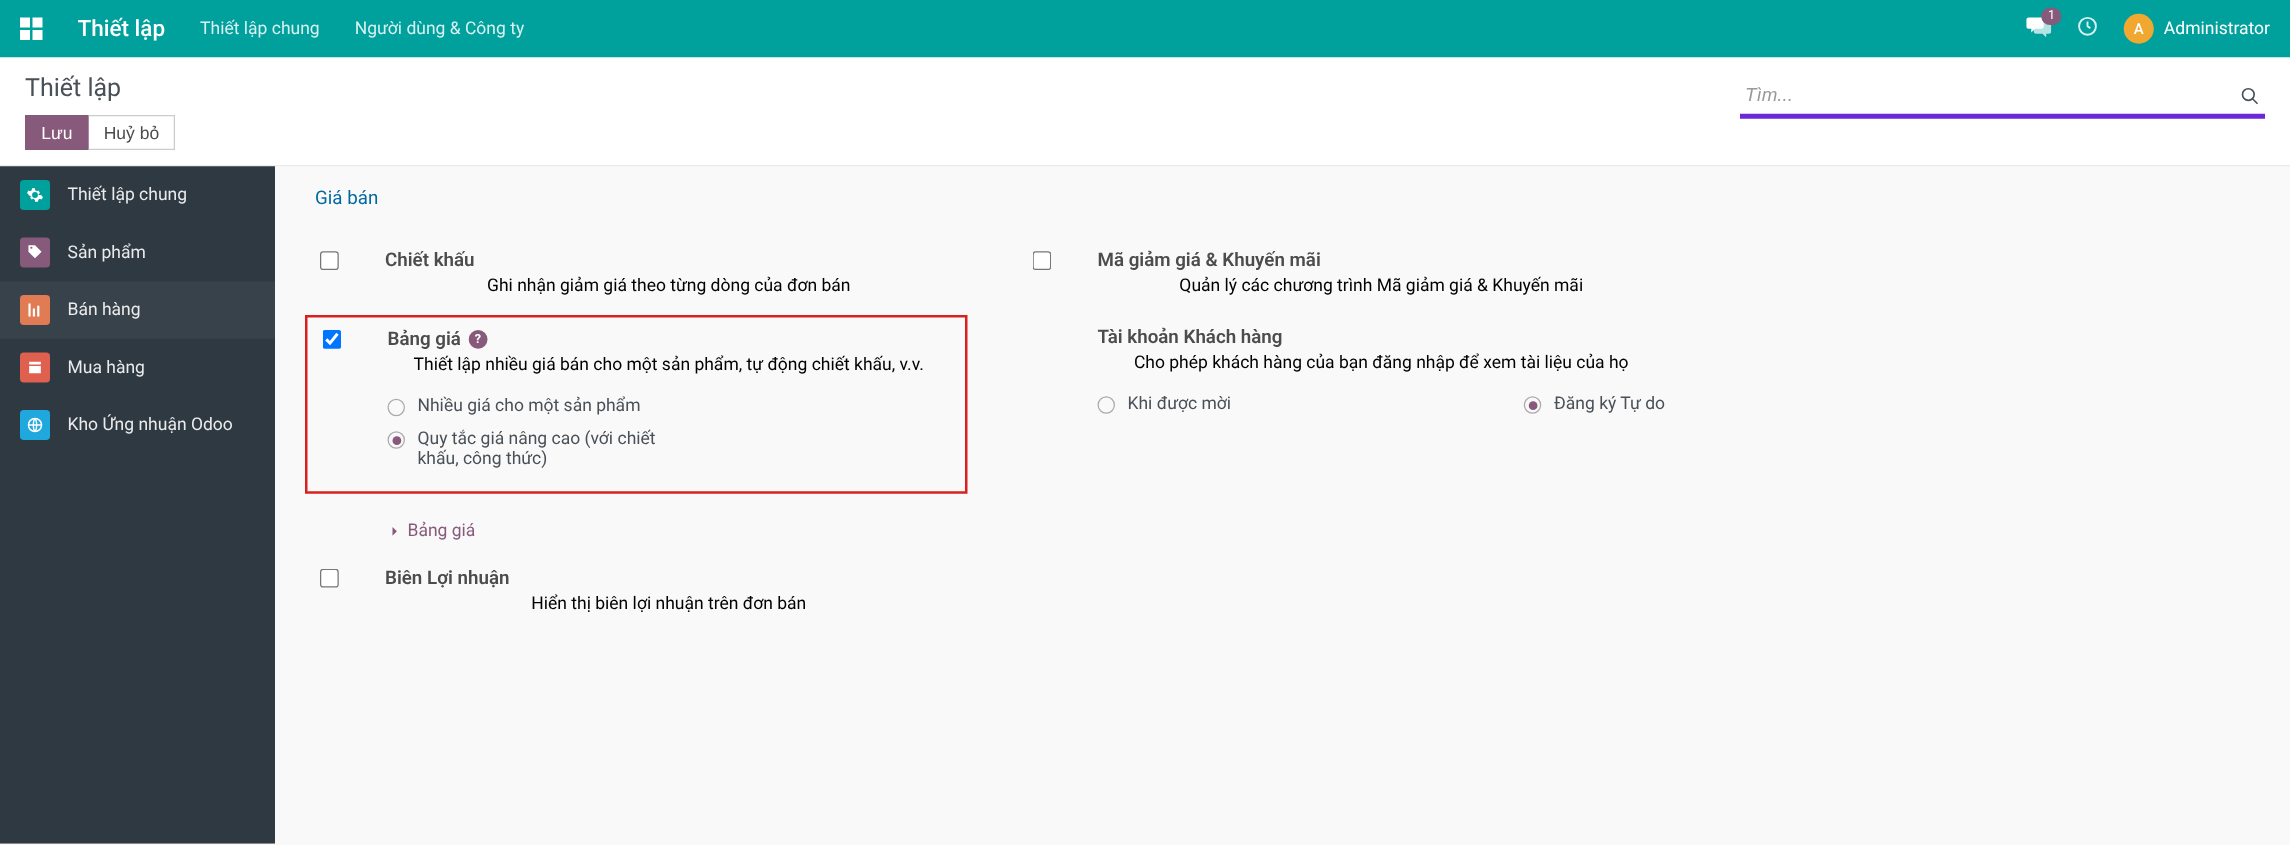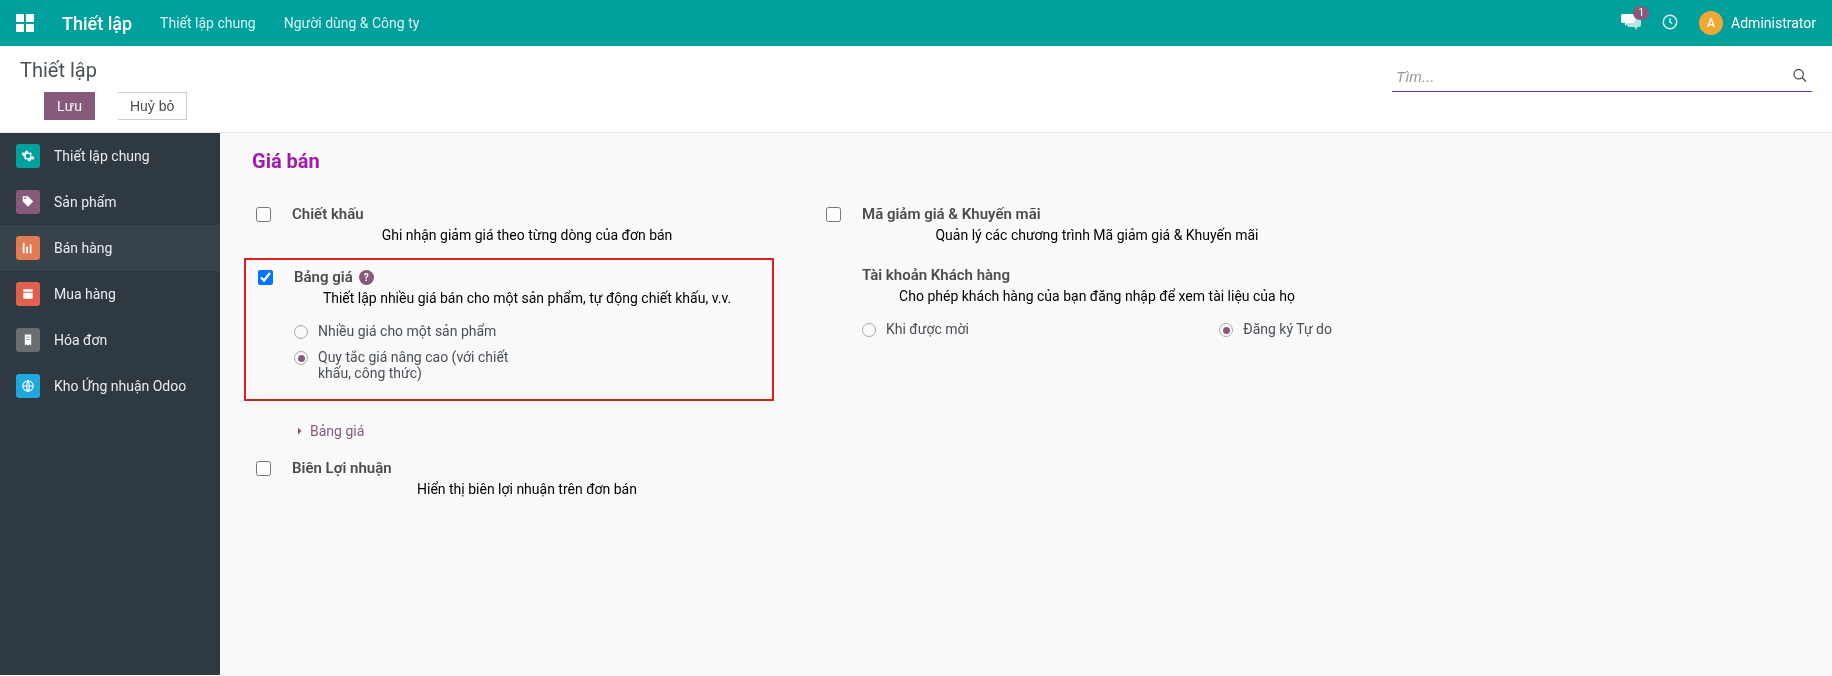--- a/index.html
+++ b/index.html
@@ -17,47 +17,47 @@
 .chat-badge { position: absolute; top: -6px; right: -8px; background: #875A7B; color: #fff; border-radius: 10px; font-size: 10px; padding: 1px 5px; line-height: 1.2; }
 .clock-icon { cursor: pointer; opacity: 0.85; }
 .avatar { width: 24px; height: 24px; border-radius: 50%; background: #F0A830; color: #fff; display: flex; align-items: center; justify-content: center; font-size: 12px; font-weight: 500; }
 .user-block { display: flex; align-items: center; gap: 8px; cursor: pointer; }
 
 
 .control-bar { background: #fff; padding: 12px 20px 12px 20px; border-bottom: 1px solid #e9ecef; display: flex; align-items: flex-start; justify-content: space-between; }
 .page-title { font-size: 20px; font-weight: 400; color: #495057; margin-bottom: 10px; }
 .action-row { display: flex; gap: 0; }
 .btn { padding: 5px 12px; font-size: 14px; cursor: pointer; border: 1px solid #ccc; background: #fff; }
-.btn-primary { background: #875A7B; color: #fff; border: 1px solid #875A7B; margin-left: 24px; }
-.btn-default { background: #fff; color: #4c4c4c; border-left: none; margin-left: 23px; }
+.btn-primary { background: #875A7B; color: #fff; border: 1px solid #875A7B; }
+.btn-default { background: #fff; color: #4c4c4c; border-left: none; }
 .search-wrap { position: relative; width: 420px; margin-top: 4px; }
-.search-input { width: 100%; border: none; border-bottom: 1px solid #6d28d9; padding: 6px 28px 6px 4px; font-size: 15px; outline: none; background: transparent; }
+.search-input { width: 100%; border: none; border-bottom: 4px solid #6d28d9; padding: 6px 28px 6px 4px; font-size: 15px; outline: none; background: transparent; }
 .search-input::placeholder { color: #999; font-style: italic; }
 .search-icon { position: absolute; right: 4px; top: 50%; transform: translateY(-50%); color: #495057; cursor: pointer; }
 
 
 .main { display: flex; height: calc(676px - 46px - 88px); min-height: 500px; }
 
 
 .sidebar { width: 220px; background: #2F3942; color: #fff; padding-top: 0; }
 .sidebar-item { display: flex; align-items: center; gap: 14px; padding: 11px 16px; cursor: pointer; color: rgba(255,255,255,0.9); font-size: 14px; }
 .sidebar-item.active { background: #37424B; align-items: center; }
 .sidebar-icon { width: 24px; height: 24px; display: flex; align-items: center; justify-content: center; border-radius: 3px; font-size: 13px; }
 .si-gear { background: #00A09D; }
 .si-tag { background: #875A7B; }
 .si-sales { background: #E07B53; }
 .si-purchase { background: #E0604F; }
 .si-invoice { background: #6A6D72; }
 .si-store { background: #1FA8DD; }
 
 
 .content { flex: 1; padding: 16px 24px; overflow-y: auto; }
-.section-title { font-size: 20px; font-weight: 700; color: #a21caf; margin: 0 0 24px 8px; }
+.section-title { font-size: 15px; font-weight: 400; color: #0369a1; margin: 0 0 24px 8px; }
 .options-grid { display: grid; grid-template-columns: 1fr 1fr; gap: 0 40px; max-width: 1100px; }
-.option-block { display: flex; gap: 16px; padding: 8px 12px; margin-bottom: 4px; }
+.option-block { display: flex; gap: 32px; padding: 8px 12px; margin-bottom: 4px; }
 .option-block.highlighted { border: 2px solid #D9201F; }
 .opt-check { flex: 0 0 20px; }
 .opt-check input[type="checkbox"] { width: 15px; height: 15px; margin-top: 2px; cursor: pointer; }
 .opt-body { flex: 1; }
 .opt-title { font-size: 15px; font-weight: 600; color: #4c4c4c; display: flex; align-items: center; gap: 6px; }
 .opt-desc { font-size: 14px; color: #000000; margin-top: 2px; line-height: 1.5; text-align: center; }
 .help-icon { width: 15px; height: 15px; border-radius: 50%; background: #875A7B; color: #fff; display: inline-flex; align-items: center; justify-content: center; font-size: 10px; font-weight: bold; cursor: pointer; }
 .radio-group { margin-top: 14px; padding-left: 0; }
 .radio-item { display: flex; align-items: flex-start; gap: 10px; margin-bottom: 10px; cursor: pointer; }
 .radio-dot { width: 14px; height: 14px; border-radius: 50%; border: 1px solid #aaa; margin-top: 2px; flex-shrink: 0; display: flex; align-items: center; justify-content: center; }
@@ -151,28 +151,20 @@
     </div>
     <div class="sidebar-item">
       <div class="sidebar-icon si-purchase">
           <svg width="14" height="14" viewBox="0 0 24 24" fill="#fff">
             <path d="M4 4h16v4H4zM4 10h16v10H4z"></path>
           </svg>
         </div>
       <span>Mua hàng</span>
     </div>
     <div class="sidebar-item">
-      <div class="sidebar-icon si-invoice">
-          <svg width="14" height="14" viewBox="0 0 24 24" fill="#fff">
-            <path d="M6 2h12v20l-3-2-3 2-3-2-3 2zM8 7h8M8 11h8" stroke="#6A6D72" stroke-width="1"></path>
-          </svg>
-        </div>
-      <span>Hóa đơn</span>
-    </div>
-    <div class="sidebar-item">
       <div class="sidebar-icon si-store">
           <svg width="14" height="14" viewBox="0 0 24 24" fill="none" stroke="#fff" stroke-width="2">
             <circle cx="12" cy="12" r="9"></circle>
             <path d="M3 12h18M12 3c3 3 3 15 0 18M12 3c-3 3-3 15 0 18"></path>
           </svg>
         </div>
       <span>Kho Ứng nhuận Odoo</span>
     </div>
   </div>
 

